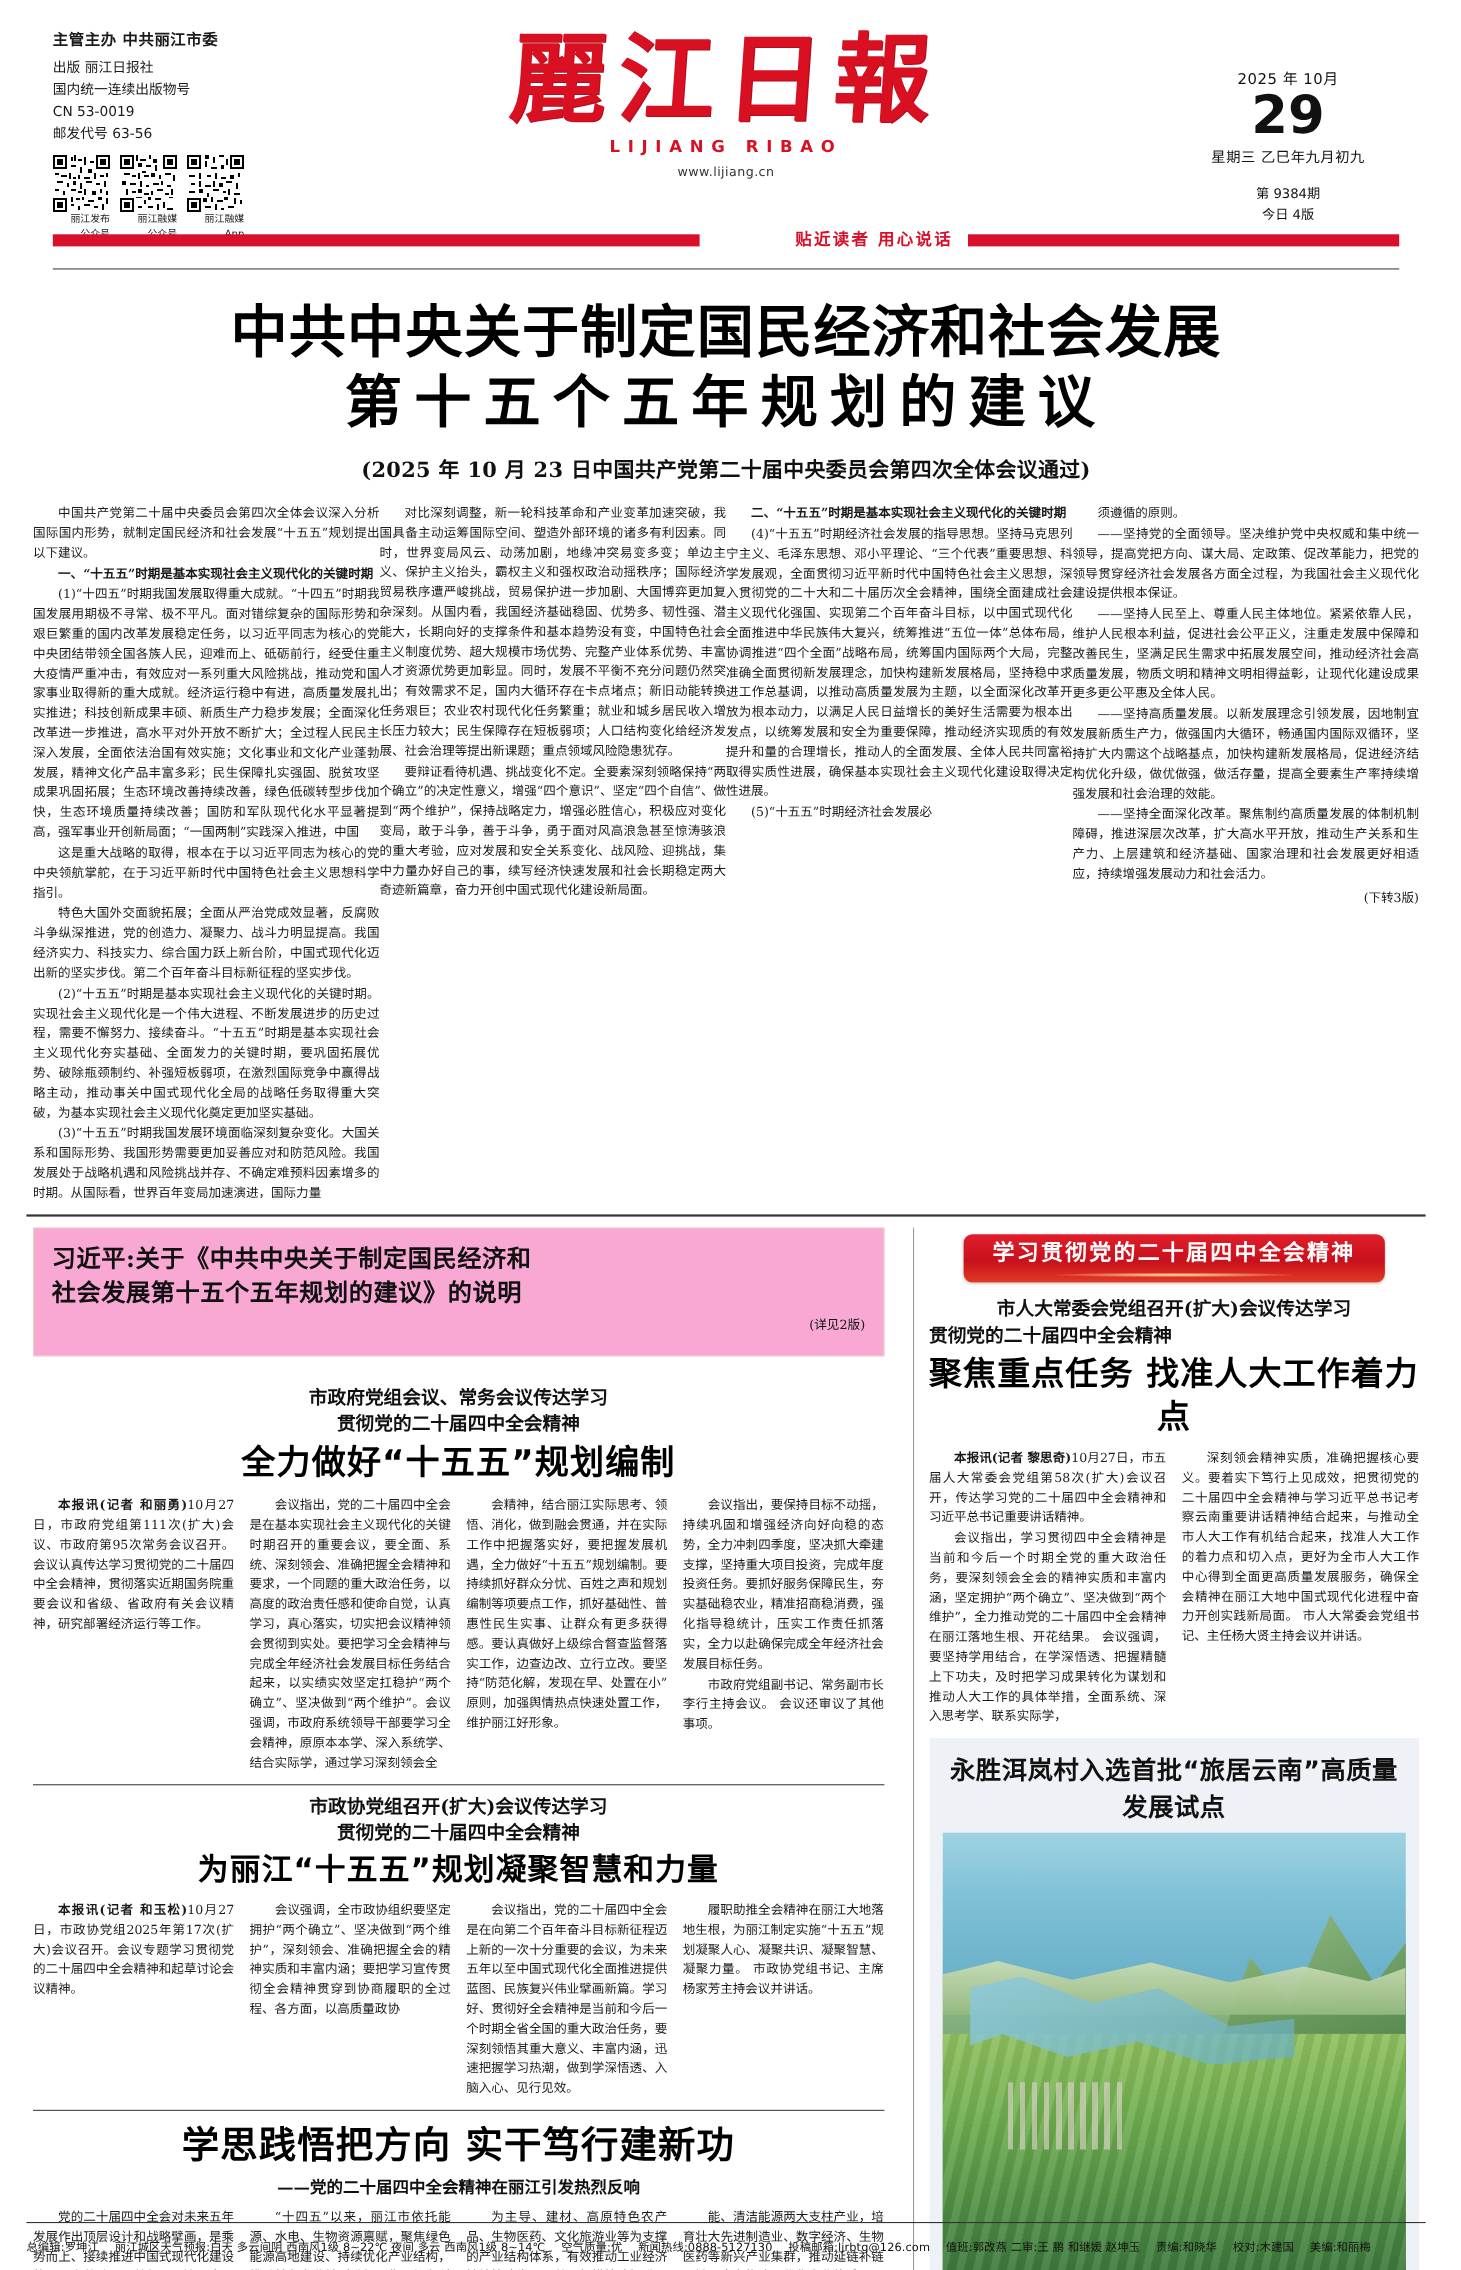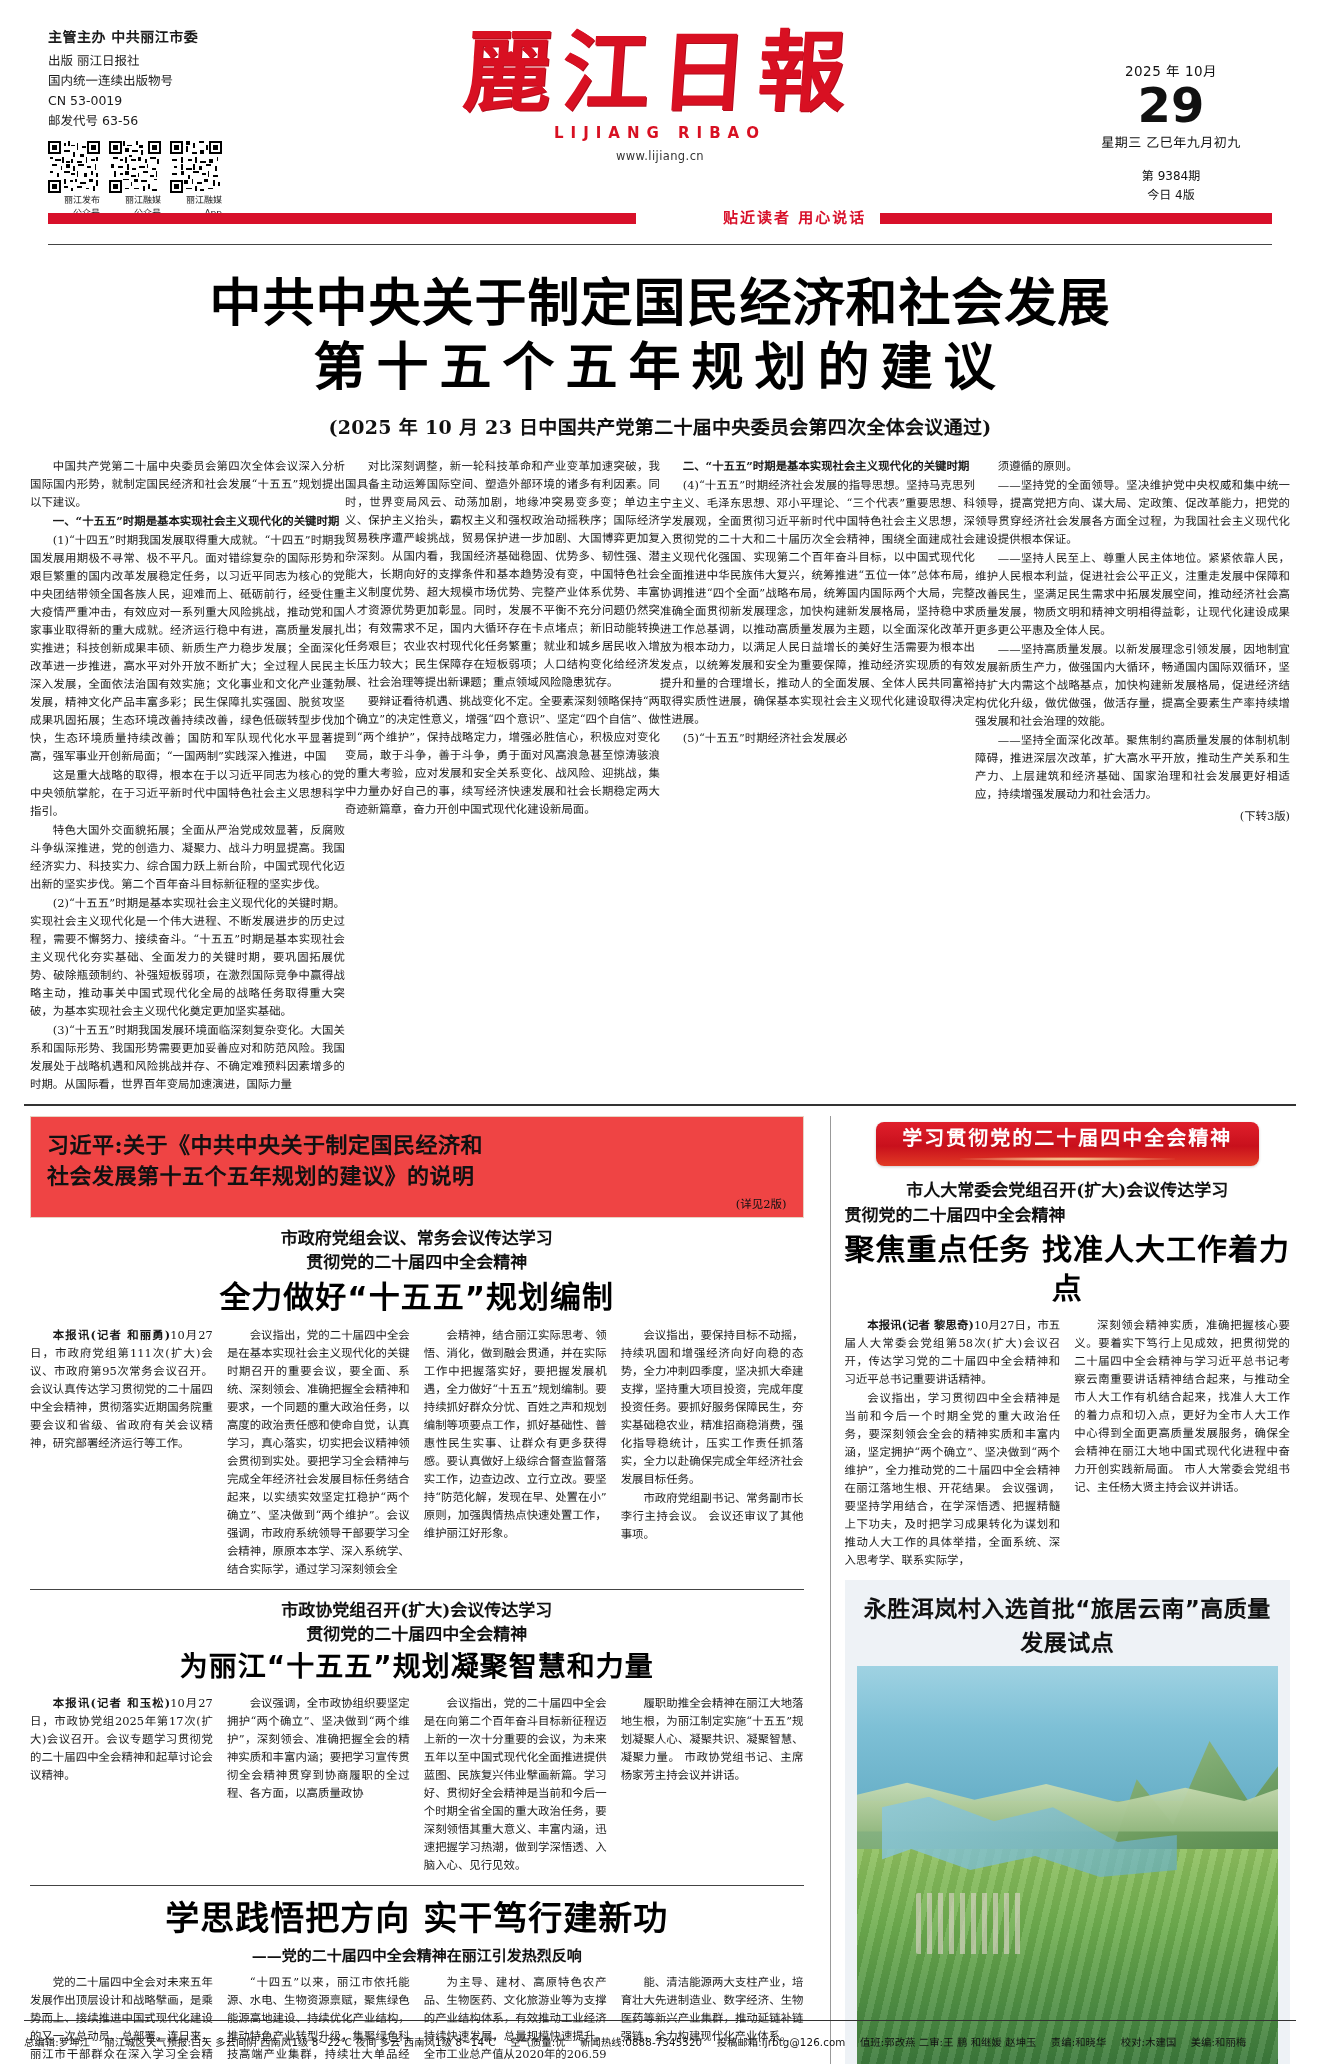--- a/index.html
+++ b/index.html
@@ -80,22 +80,22 @@
   .hr-thick { border:0; border-top:2px solid #333; margin:10px 0 0; }
 
   
   .lower { display:flex; gap:0; margin-top:10px; padding:0 6px; }
   .lower-left { width:62.5%; padding-right:14px; }
   .vdivide { width:1px; background:#999; margin:0 12px; }
   .lower-right { flex:1; padding-left:2px; }
 
   
   .xibox {
-    background:#ef4444; border:1px solid #e8d2c2;
-    padding:13px 16px 6px; margin-bottom:8px;
+    background:#f9a8d4; border:1px solid #e8d2c2;
+    padding:13px 16px 21px; margin-bottom:26px;
   }
   .xibox .t {
     font-family:"DejaVu Serif", serif; font-weight:bold;
     font-size:22px; line-height:1.38; letter-spacing:.5px; color:#111;
   }
   .xibox .r { text-align:right; font-size:11.5px; margin-top:4px; font-family:"DejaVu Serif",serif; }
 
   .art { margin-bottom:10px; }
   .art-shoulder {
     font-family:"DejaVu Serif", serif; font-weight:bold;
@@ -582,21 +582,21 @@
 
       </div>
     </div>
   </div>
 
   <div class="footer">
     <div class="footer-in">
       <span>总编辑:罗坤江</span>
       <span>丽江城区天气预报:白天  多云间阴  西南风1级  8~22℃  夜间  多云  西南风1级  8~14℃</span>
       <span>空气质量:优</span>
-      <span>新闻热线:0888-7345520</span>
+      <span>新闻热线:0888-5127130</span>
       <span>投稿邮箱:ljrbtg@126.com</span>
       <span>值班:郭改燕  二审:王 鹏  和继媛  赵坤玉</span>
       <span>责编:和晓华</span>
       <span>校对:木建国</span>
       <span>美编:和丽梅</span>
     </div>
   </div>
 
 </div>
 

